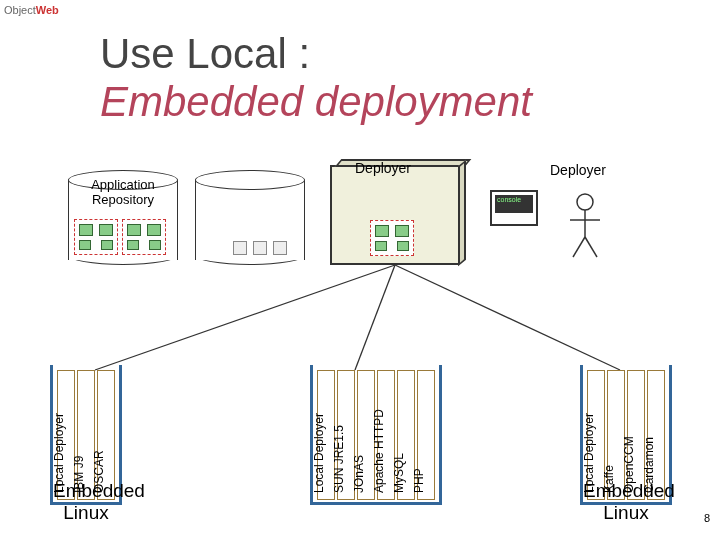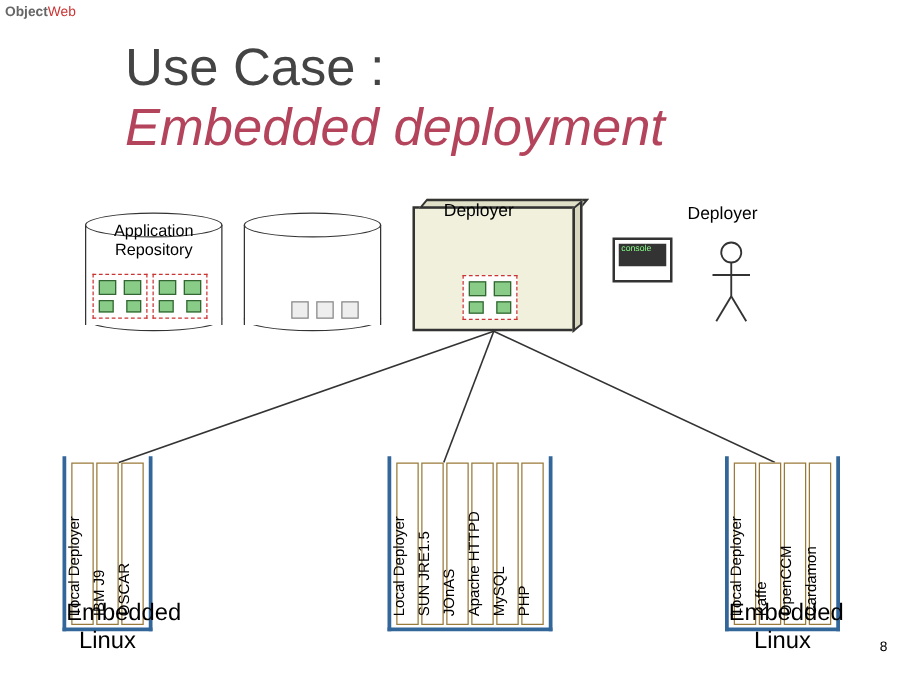--- a/index.html
+++ b/index.html
@@ -12,22 +12,22 @@
     font-family: Arial, sans-serif;
     position: relative;
     overflow: hidden;
   }
   .logo {
     position: absolute;
     top: 4px;
     left: 4px;
     font-size: 11px;
   }
-  .logo .o1 { color: #666; font-weight: bold; }
-  .logo .o2 { color: #c33; font-weight: normal; }
+  .logo .o1 { color: #666; font-weight: normal; }
+  .logo .o2 { color: #c33; font-weight: bold; }
   .title {
     position: absolute;
     top: 30px;
     left: 100px;
     font-size: 42px;
     color: #444;
   }
   .subtitle {
     position: absolute;
     top: 78px;
@@ -237,21 +237,21 @@
     pointer-events: none;
   }
 </style>
 </head>
 <body>
 
 <div class="logo">
   <span class="o1">Object</span><span class="o2">Web</span>
 </div>
 
-<div class="title">Use Case :</div>
+<div class="title">Use Local :</div>
 <div class="subtitle">Embedded deployment</div>
 
 <div class="cyl" style="left:68px">
   <div class="cyl-bot"></div>
   <div class="cyl-body"></div>
   <div class="cyl-top"></div>
   <div class="cyl-label">Application Repository</div>
   <div class="cyl-inner">
     <div class="comp">
         <div class="b1"></div>

